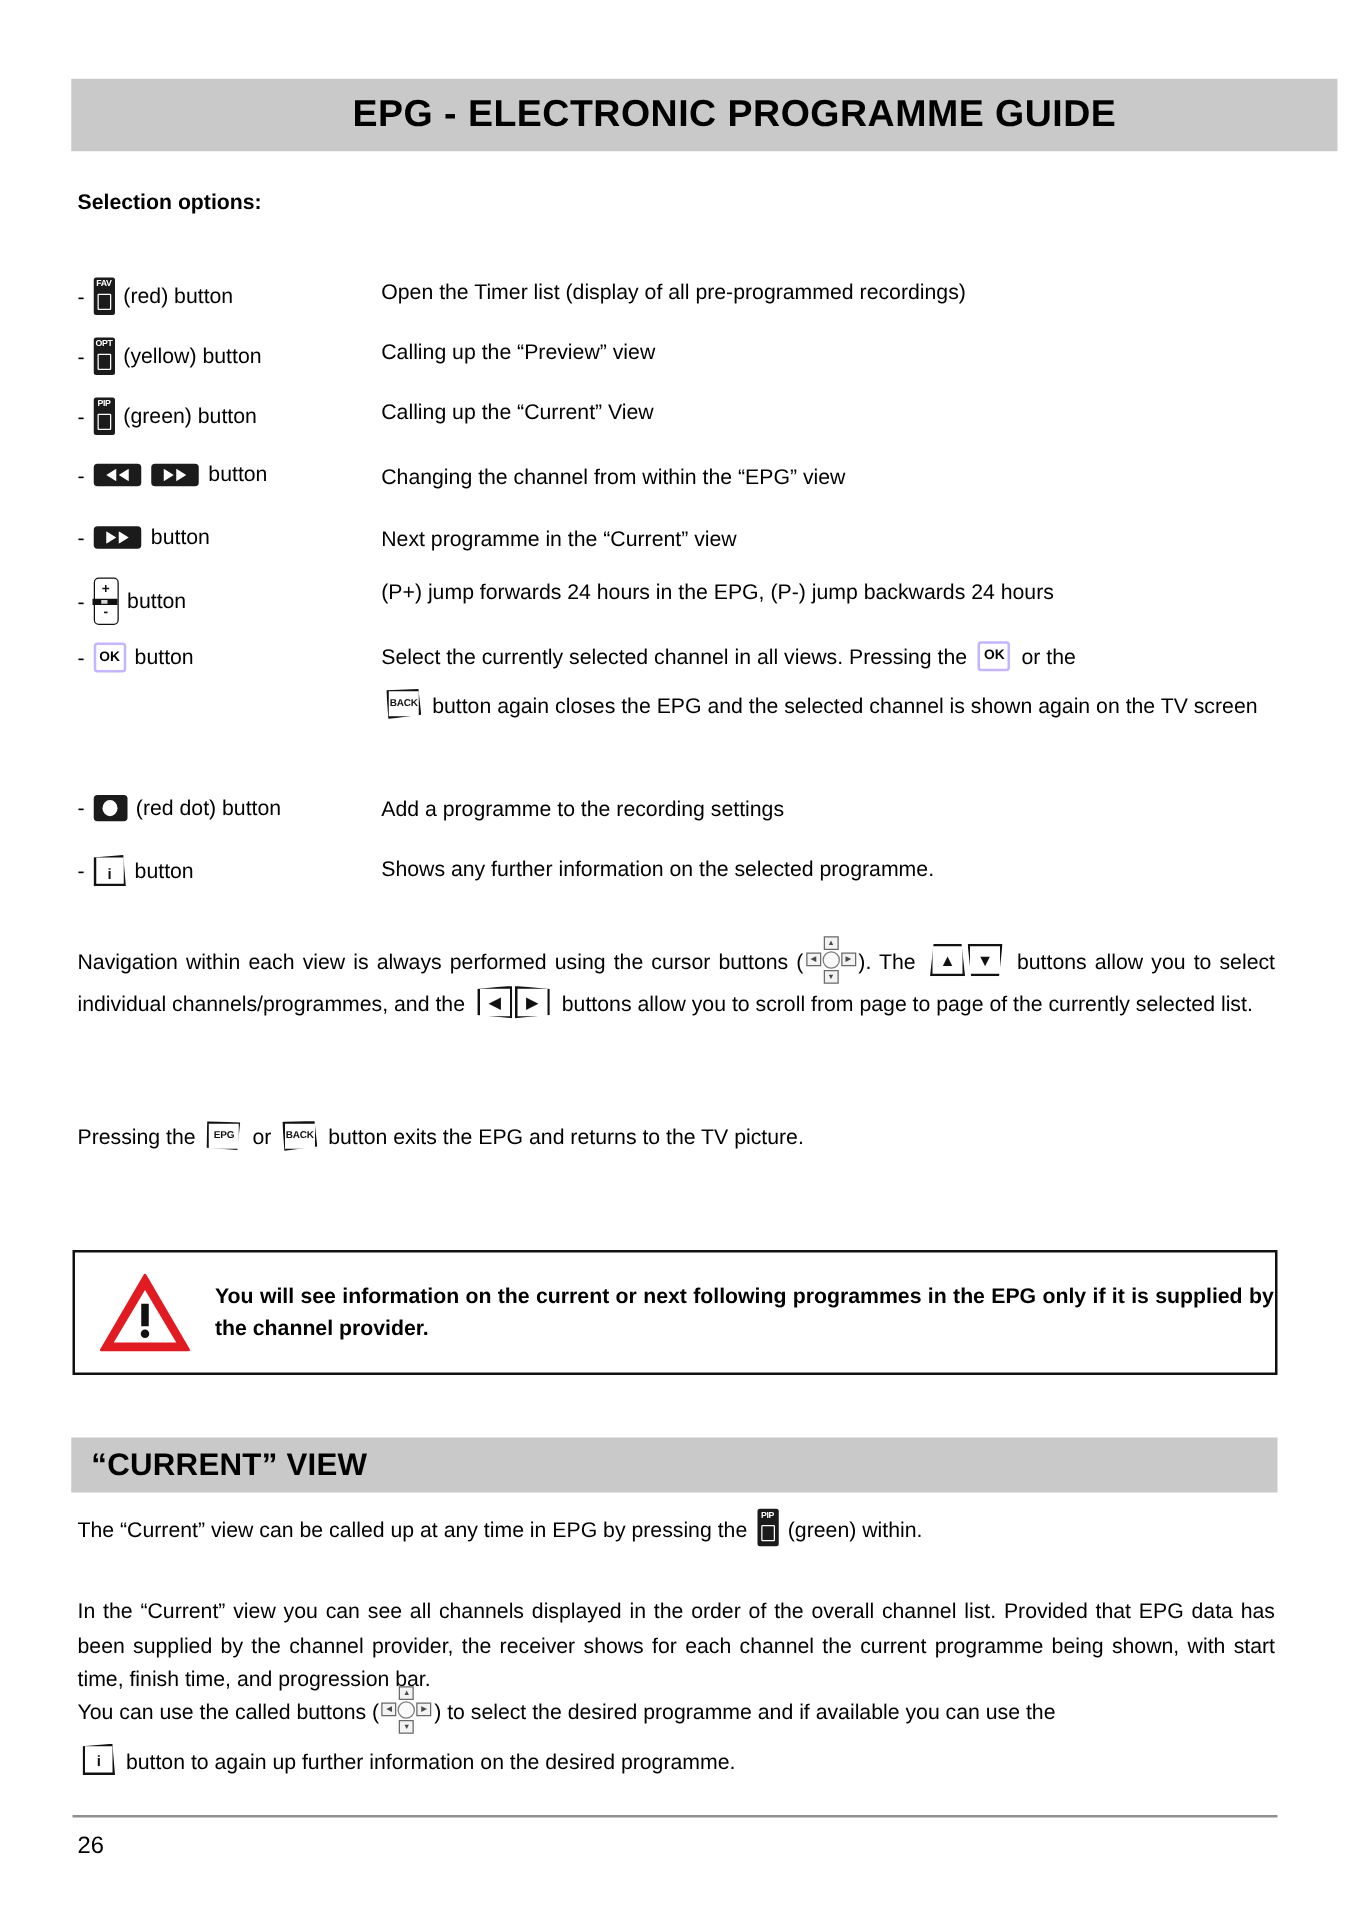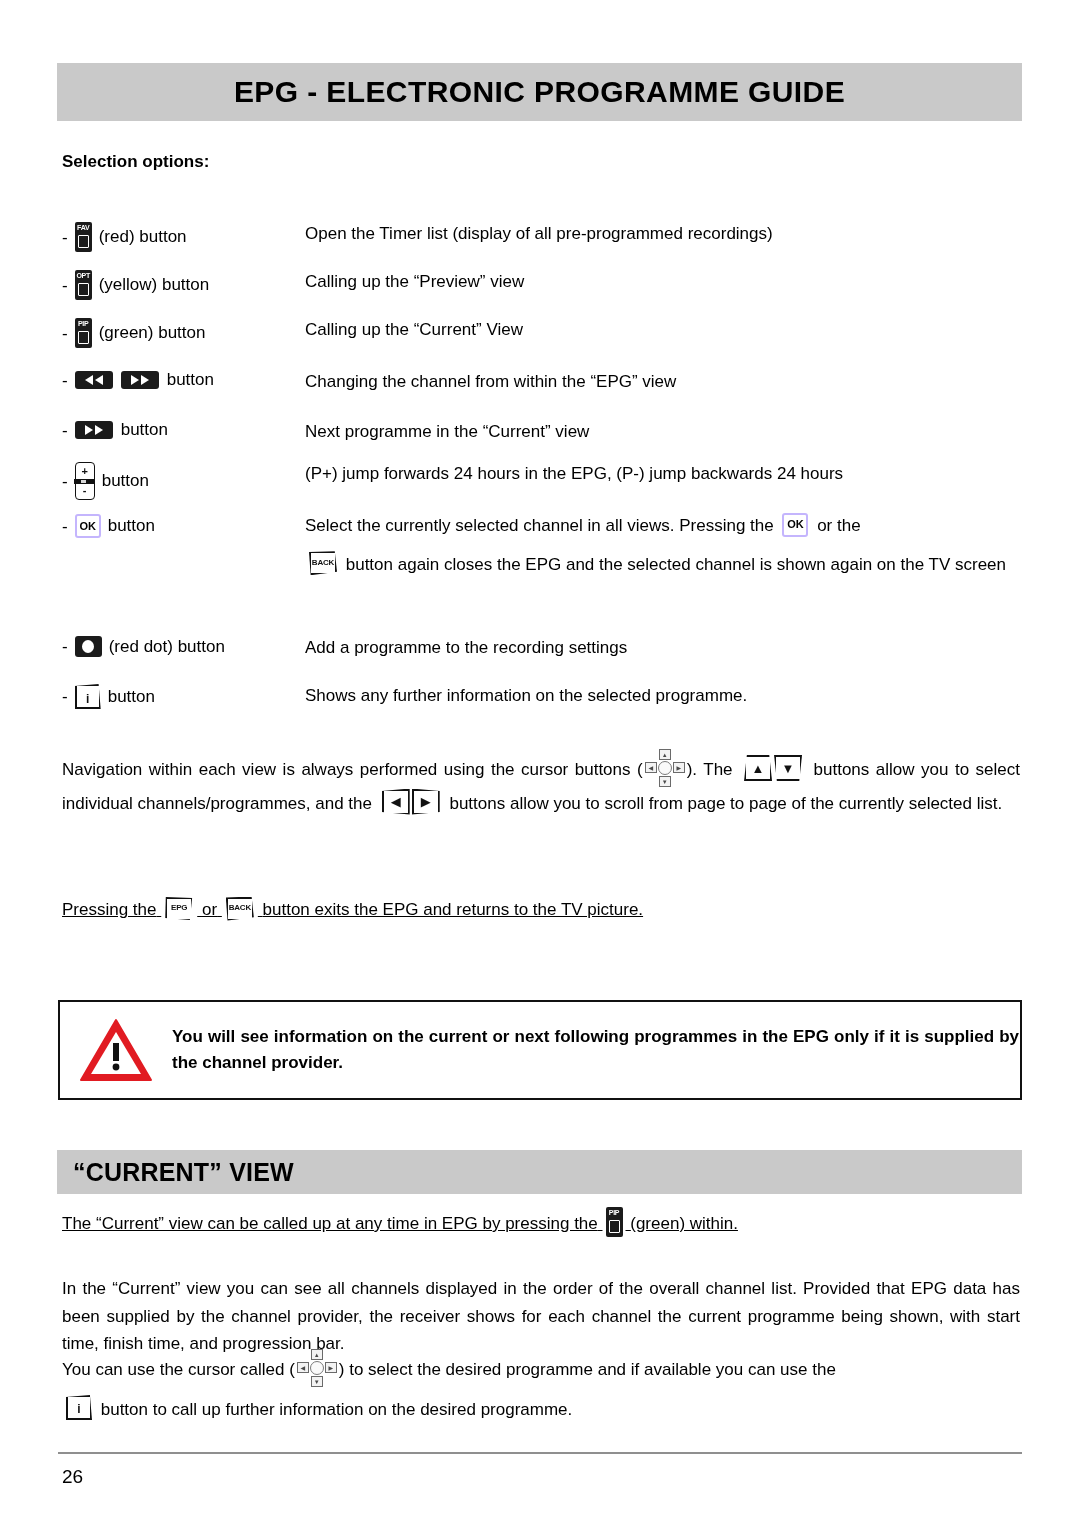--- a/index.html
+++ b/index.html
@@ -21,20 +21,21 @@
     width: 1080px;
     height: 1524px;
   }
 
   
   .band {
     position: absolute;
     background: #c9c9c9;
     display: flex;
     align-items: center;
+    padding-left: 48px;
   }
   #title-band {
     left: 57px; top: 63px; width: 965px; height: 58px;
     justify-content: center;
   }
   #title-band .band-text {
     font-size: 30px;
     font-weight: bold;
     letter-spacing: 0.4px;
   }
@@ -320,21 +321,21 @@
 
   
   .para {
     position: absolute;
     left: 62px;
     width: 958px;
     font-size: 17px;
     line-height: 1.62;
     text-align: justify;
   }
-  .para.nojust { text-align: left; text-decoration: underline; }
+  .para.nojust { text-align: left; }
 
   
   #warn-box {
     position: absolute;
     left: 58px; top: 1000px;
     width: 964px; height: 100px;
     border: 2px solid #111;
     box-sizing: border-box;
     display: flex;
     align-items: center;
@@ -580,31 +581,31 @@
     <span class="ckey inline-pip">
       <span class="ck-top">PIP</span>
       <span class="ck-sq"></span>
     </span>
     <span>(green) within.</span>
   </div>
 
   <div class="para" style="top:1275px;">In the “Current” view you can see all channels displayed in the order of the overall channel list. Provided that EPG data has been supplied by the channel provider, the receiver shows for each channel the current programme being shown, with start time, finish time, and progression bar.</div>
 
   <div class="para" style="top:1352px;">
-    <span>You can use the cursor called (</span><span class="cursorpad">
+    <span>You can use the called buttons (</span><span class="cursorpad">
       <span class="cp-k cp-up">▲</span>
       <span class="cp-k cp-left">◀</span>
       <span class="cp-center"></span>
       <span class="cp-k cp-right">▶</span>
       <span class="cp-k cp-down">▼</span>
     </span><span>) to select the desired programme and if available you can use the</span>
     <span style="display:block; height:6px;"></span>
     <span class="infokey inline">
       <span class="ik-body"></span>
       <span class="ik-i">i</span>
     </span>
-    <span>button to call up further information on the desired programme.</span>
+    <span>button to again up further information on the desired programme.</span>
   </div>
 
   <div id="footer-rule"></div>
   <div id="page-number">26</div>
 
 </div>
 
 </body></html>

